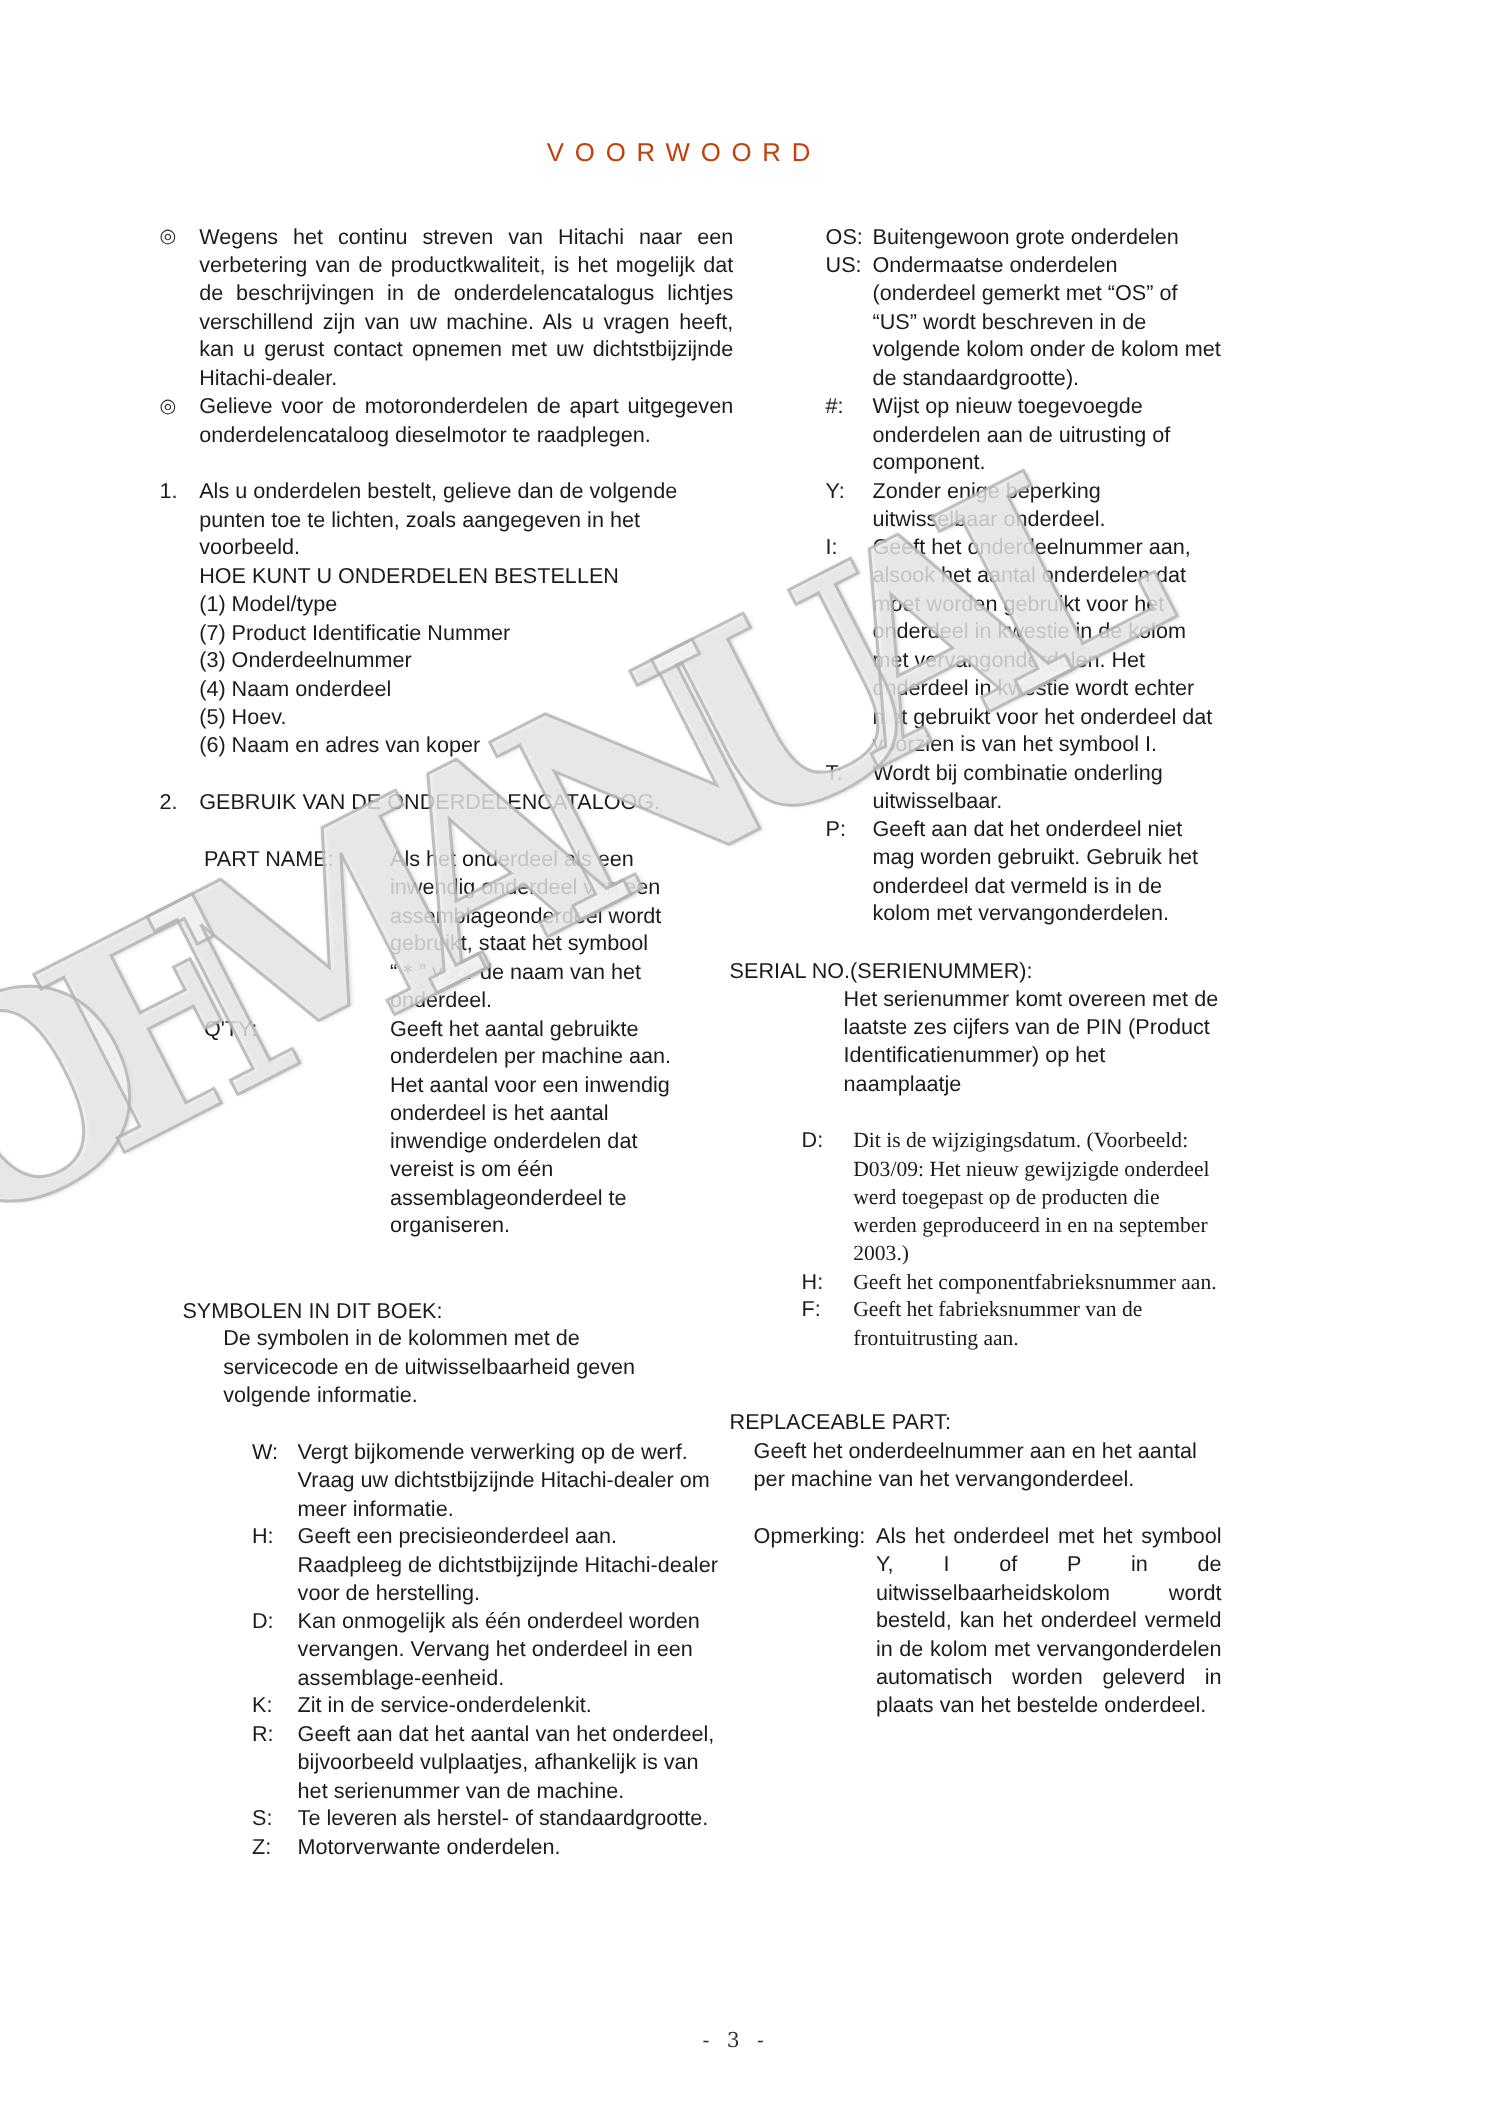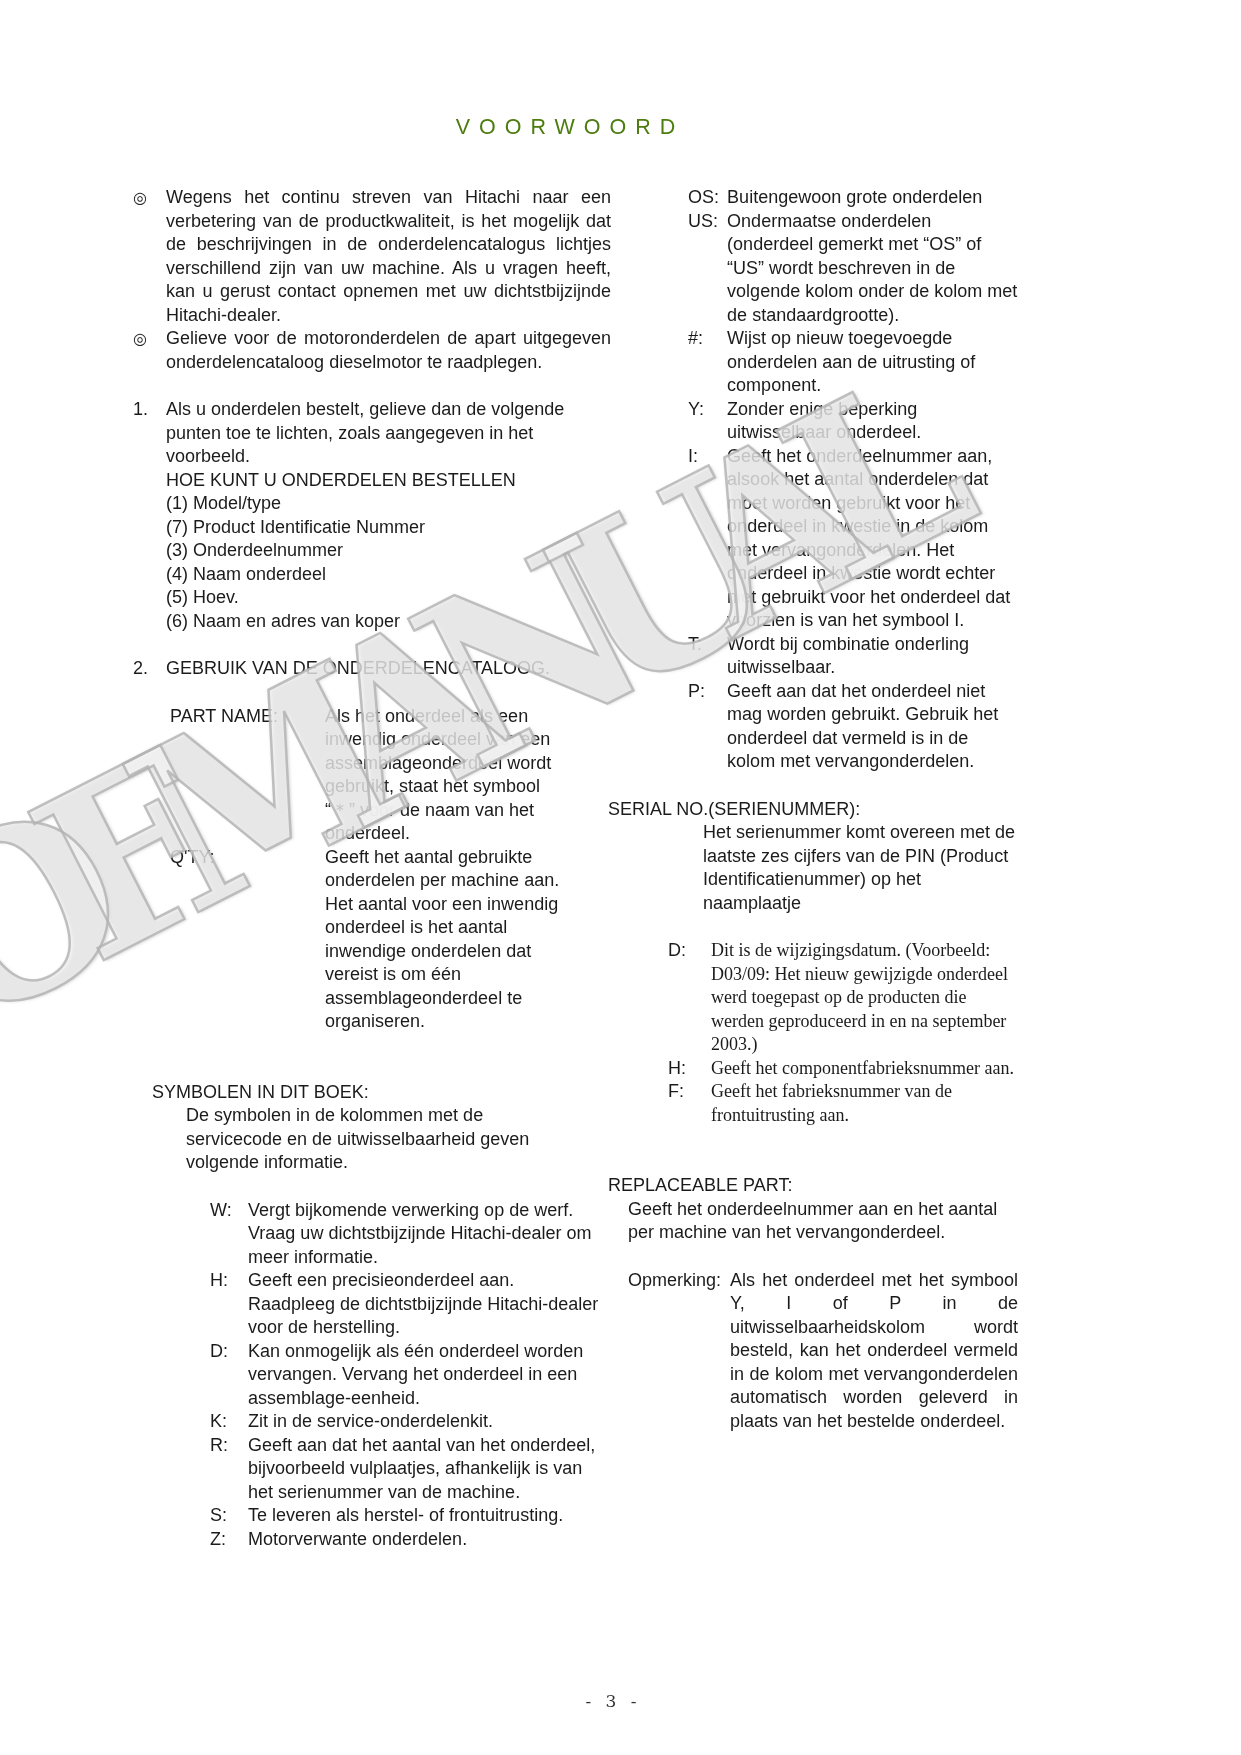--- a/index.html
+++ b/index.html
@@ -3,21 +3,21 @@
 <meta charset="utf-8">
 <style>
   html,body{margin:0;padding:0;background:#e8e8e8;}
   .page{
     position:relative;width:1241px;height:1755px;background:#ffffff;
     font-family:"Liberation Sans","DejaVu Sans",sans-serif;
     font-size:18px;line-height:23.5px;color:#1b1b1b;overflow:hidden;margin:0 auto;
   }
   .title{
     position:absolute;top:116px;left:20px;width:1100px;text-align:center;
-    font-size:21.5px;letter-spacing:9px;color:#4d7c0f;white-space:nowrap;
+    font-size:21.5px;letter-spacing:9px;color:#c2410c;white-space:nowrap;
   }
   .col{position:absolute;top:186px;}
   .left{left:133px;width:478px;}
   .right{left:608px;width:412px;}
 
   
   .brow{display:flex;}
   .bsym{width:33px;font-size:16px;color:#2a2a2a;}
   .btxt{width:445px;text-align:justify;}
   .secrow{display:flex;margin-top:24px;}
@@ -137,21 +137,21 @@
         <div class="symrow">
           <span class="skey">K:</span>
           <span class="stext">Zit in de service-onderdelenkit.</span>
         </div>
         <div class="symrow">
           <span class="skey">R:</span>
           <span class="stext">Geeft aan dat het aantal van het onderdeel, bijvoorbeeld vulplaatjes, afhankelijk is van het serienummer van de machine.</span>
         </div>
         <div class="symrow">
           <span class="skey">S:</span>
-          <span class="stext">Te leveren als herstel- of frontuitrusting.</span>
+          <span class="stext">Te leveren als herstel- of standaardgrootte.</span>
         </div>
         <div class="symrow">
           <span class="skey">Z:</span>
           <span class="stext">Motorverwante onderdelen.</span>
         </div>
       </div>
     </div>
   </div>
 
   <div class="col right">

